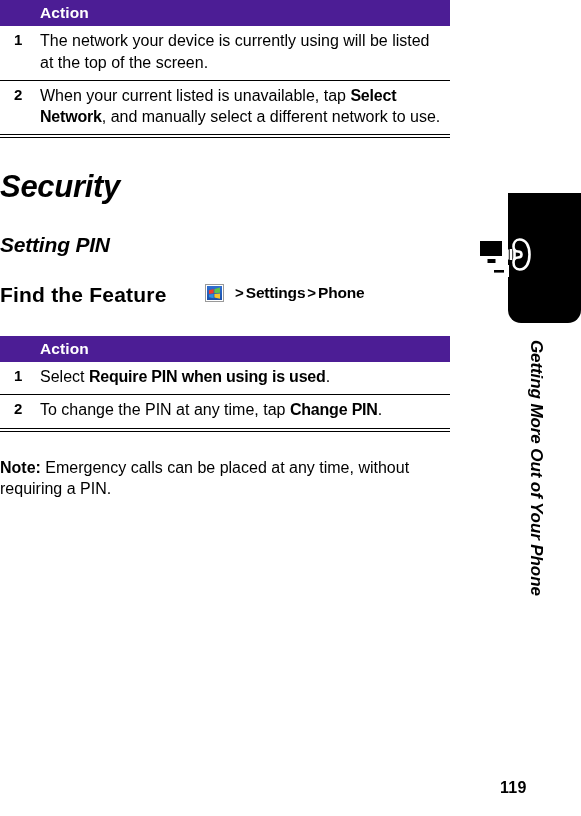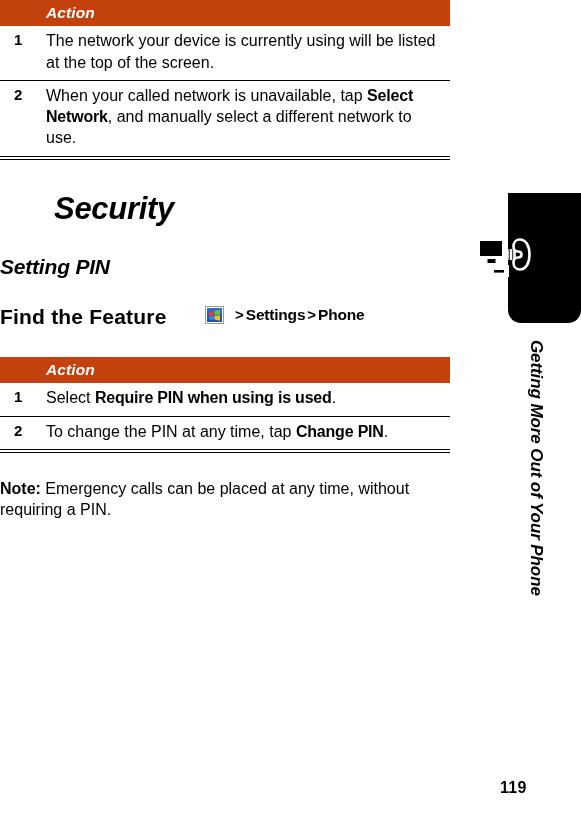--- a/index.html
+++ b/index.html
@@ -31,28 +31,27 @@
     width: 451px;
   }
 
   
   .proc-table {
     width: 450px;
     border-collapse: collapse;
     table-layout: fixed;
   }
   .proc-head td {
-    background: #c2410c;
+    background: #4c1d95;
     color: #ffffff;
     font-weight: bold;
     font-size: 15.5px;
     line-height: 1.25;
-    padding: 3px 10px 4px 0;
+    padding: 3px 4px 4px 0;
     letter-spacing: 0.1px;
-    font-style: italic;
   }
   .proc-head .c-num { width: 36px; }
   .proc-table td {
     vertical-align: top;
   }
   .proc-row td {
     border-bottom: 1.2px solid #000000;
     padding: 4px 0 7px 0;
     font-size: 16px;
     line-height: 1.33;
@@ -75,24 +74,23 @@
     border-bottom: 1.4px solid #000000;
     height: 2px;
     box-sizing: content-box;
   }
 
   
   h1.chapter {
     font-size: 31px;
     font-style: italic;
     font-weight: bold;
-    margin: 17px;
+    margin: 0;
     letter-spacing: -0.3px;
     line-height: 1;
-    padding-left: 37px;
   }
   h2.section {
     font-size: 21px;
     font-style: italic;
     font-weight: bold;
     margin: 0;
     letter-spacing: -0.2px;
     line-height: 1;
   }
 
@@ -209,21 +207,21 @@
           <tr class="proc-head">
         <td class="c-num"></td>
         <td>Action</td>
       </tr>
       <tr class="proc-row">
         <td class="c-num">1</td>
         <td class="c-txt"><span>The network your device is currently using will be listed at the top of the screen.</span></td>
       </tr>
       <tr class="proc-row">
         <td class="c-num">2</td>
-        <td class="c-txt"><span>When your called network is unavailable, tap </span><span class="ui">Select Network</span><span>, and manually select a different network to use.</span></td>
+        <td class="c-txt"><span>When your current listed is unavailable, tap </span><span class="ui">Select Network</span><span>, and manually select a different network to use.</span></td>
       </tr>
     </tbody>
       </table>
     <div class="table-foot-rule"></div>
 
     <h1 class="chapter" style="margin-top:33px;">Security</h1>
 
     <h2 class="section" style="margin-top:32px;">Setting PIN</h2>
 
 

